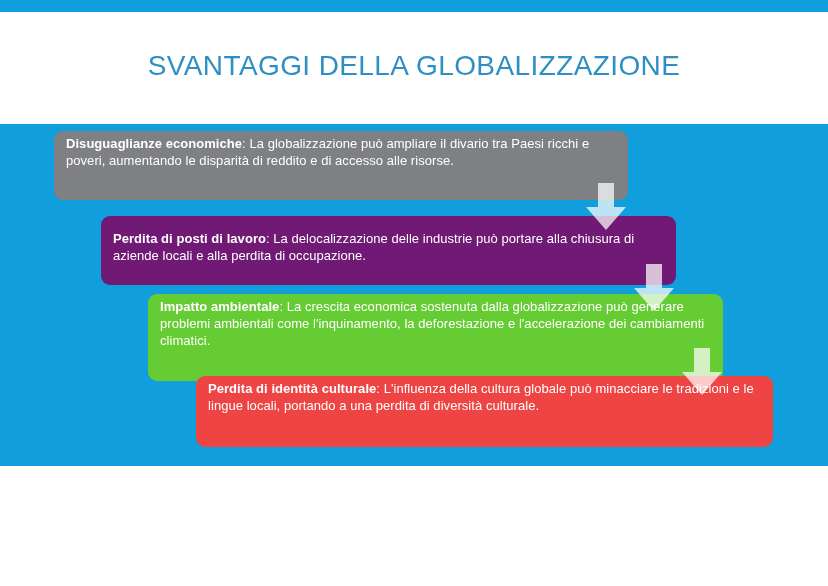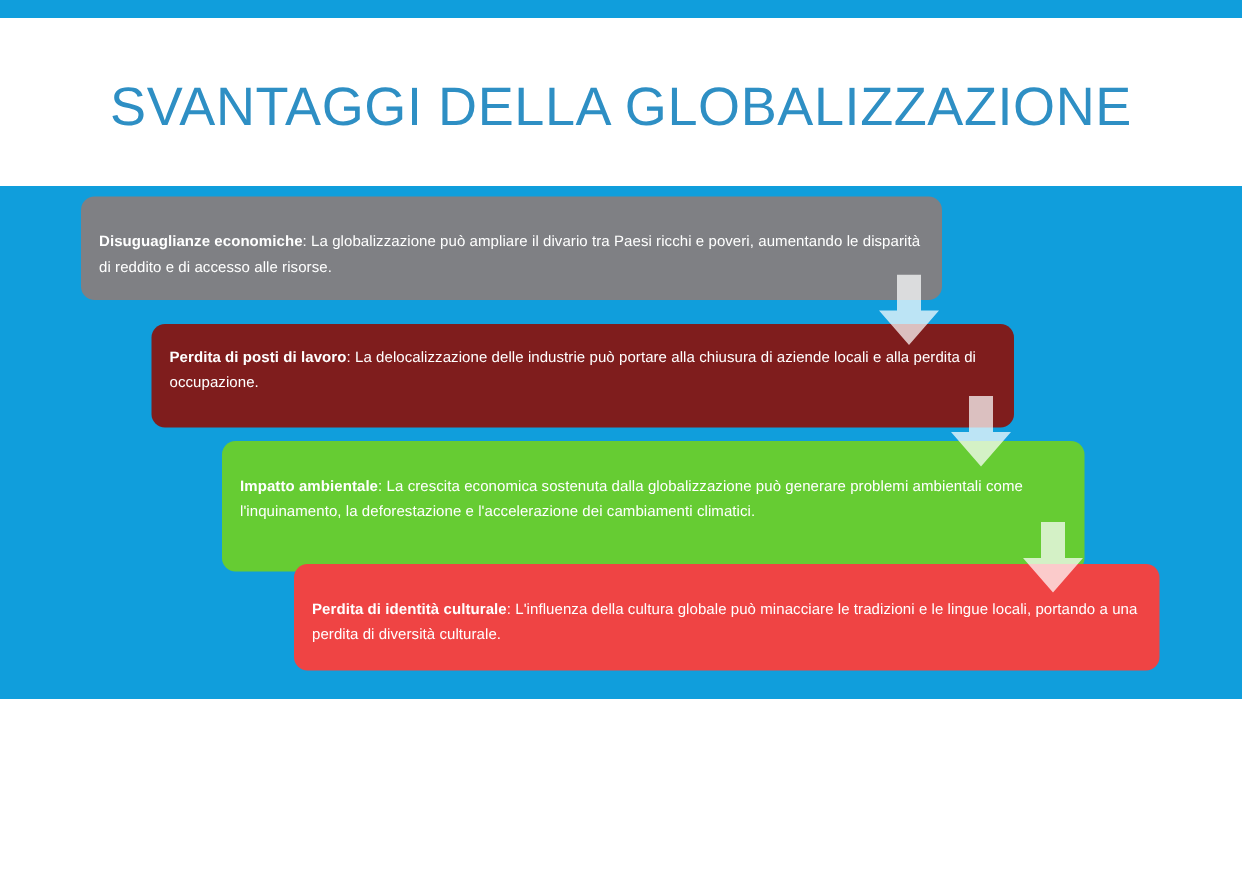--- a/index.html
+++ b/index.html
@@ -41,21 +41,21 @@
     background: #ffffff;
   }
   .slide-title {
     position: absolute;
     left: 0;
     top: 38px;
     width: 828px;
     text-align: center;
     color: #2e8fc4;
     font-family: "Liberation Sans", sans-serif;
-    font-size: 36px;
+    font-size: 28px;
     font-weight: 400;
     letter-spacing: 0.4px;
     white-space: nowrap;
   }
 
   
   .panel {
     position: absolute;
     left: 0;
     top: 124px;
@@ -63,23 +63,23 @@
     height: 342px;
     background: #109edc;
   }
 
   
   .card {
     position: absolute;
     border-radius: 9px;
     box-sizing: border-box;
     color: #ffffff;
-    font-size: 10px;
+    font-size: 13px;
     line-height: 17px;
-    padding: 22px 14px 10px 12px;
+    padding: 4px 14px 10px 12px;
     letter-spacing: 0.05px;
   }
   .card p {
     margin: 0;
   }
   .card b {
     font-weight: 700;
   }
 
   .card-1 {
@@ -145,21 +145,21 @@
   <div class="title-area">
     <div class="slide-title">SVANTAGGI DELLA GLOBALIZZAZIONE</div>
   </div>
 
   <div class="panel"></div>
 
   <div class="card card-1" style="background: rgb(127, 128, 132);">
     <p><b>Disuguaglianze economiche</b><span>: </span><span>La globalizzazione può ampliare il divario tra Paesi ricchi e poveri, aumentando le disparità di reddito e di accesso alle risorse.</span></p>
   </div>
 
-  <div class="card card-2" style="background: #7f1d1d;">
+  <div class="card card-2" style="background: #701a75;">
     <p><b>Perdita di posti di lavoro</b><span>: </span><span>La delocalizzazione delle industrie può portare alla chiusura di aziende locali e alla perdita di occupazione.</span></p>
   </div>
 
   <div class="card card-3" style="background: rgb(102, 204, 51);">
     <p><b>Impatto ambientale</b><span>:  </span><span>La crescita economica sostenuta dalla globalizzazione può generare problemi ambientali come l'inquinamento, la deforestazione e l'accelerazione dei cambiamenti climatici.</span></p>
   </div>
 
   <div class="card card-4" style="background: #ef4444;">
     <p><b>Perdita di identità culturale</b><span>: </span><span>L'influenza della cultura globale può minacciare le tradizioni e le lingue locali, portando a una perdita di diversità culturale.</span></p>
   </div>

